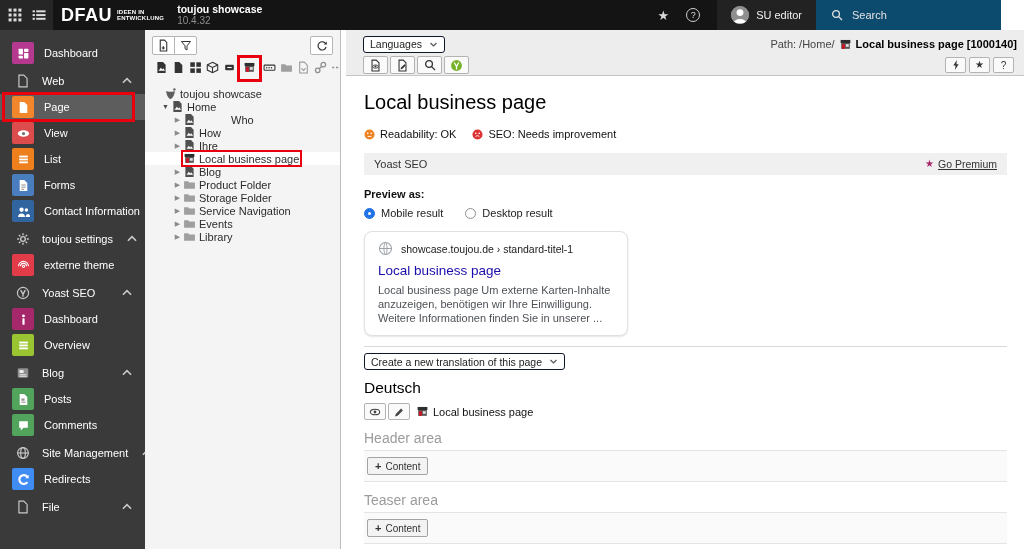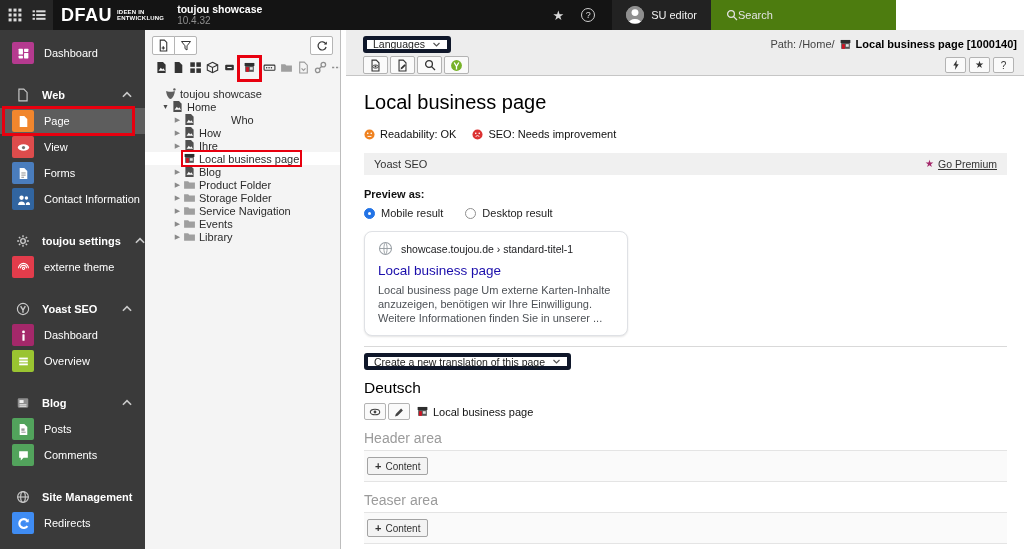--- a/index.html
+++ b/index.html
@@ -4,46 +4,46 @@
 <style>
   * { box-sizing: border-box; margin: 0; padding: 0; }
   html,body { width:1024px; height:549px; overflow:hidden; }
   body { font-family:"Liberation Sans", sans-serif; background:#fff; position:relative; font-size:11px; color:#222; }
   .ic { display:inline-block; line-height:0; }
   .ic svg { width:100%; height:100%; display:block; }
   .i9{width:9px;height:9px}.i11{width:11px;height:11px}.i12{width:12px;height:12px}
   .i13{width:13px;height:13px}.i14{width:14px;height:14px}
 
   
-  .topbar { position:absolute; left:0; top:0; width:896px; height:30px; background:#141414; color:#ededed; display:flex; align-items:center; }
+  .topbar { position:absolute; left:0; top:0; width:1001px; height:30px; background:#141414; color:#ededed; display:flex; align-items:center; }
   .tb-left { width:53px; height:100%; background:#262626; display:flex; align-items:center; padding:0 4px; gap:3px; }
   .tb-btn { width:22px; height:22px; display:grid; place-items:center; color:#dcdcdc; cursor:pointer; }
   .tb-logo { display:flex; align-items:center; margin-left:8px; }
   .dfau { font-size:18px; font-weight:700; letter-spacing:.5px; color:#fff; }
   .tagline { display:flex; flex-direction:column; margin-left:5px; font-size:6px; font-weight:700; line-height:6.5px; letter-spacing:.2px; color:#fff; }
   .tb-site { margin-left:13px; line-height:11px; }
   .site-title { font-weight:700; font-size:10.5px; color:#fff; }
   .site-version { font-size:10px; color:#8f8f8f; }
   .tb-spacer { flex:1; }
   .tb-icon { margin-right:17px; color:#d8d8d8; display:grid; place-items:center; cursor:pointer; }
   .star-ch { font-size:13px; line-height:13px; color:#d8d8d8; }
   .helpcircle { width:14px; height:14px; border:1px solid #cfcfcf; border-radius:50%; display:grid; place-items:center; font-size:9px; color:#dfdfdf; }
   .tb-user { height:100%; display:flex; align-items:center; gap:7px; padding:0 14px; background:#222; cursor:pointer; font-size:11px; color:#f0f0f0; }
   .avatar { width:18px; height:18px; border-radius:50%; background:#8f8f8f; overflow:hidden; display:block; }
-  .tb-search { width:185px; height:100%; background:#4d7c0f; display:flex; align-items:center; padding-left:15px; color:#e3e3e3; cursor:text; }
+  .tb-search { width:185px; height:100%; background:#0c4a6e; display:flex; align-items:center; gap:9px; padding-left:15px; color:#e3e3e3; cursor:text; }
 
   
   .sidebar { position:absolute; left:0; top:30px; width:145px; height:519px; background:#3a3a3a; color:#fff; overflow:hidden; padding-top:10px; }
   .sb-item { position:relative; height:26px; display:flex; align-items:center; gap:10px; padding-left:12px; cursor:pointer; }
   .sb-item.selected { background:#5d5d5d; }
   .sb-item.annotated::after { content:""; position:absolute; left:2px; right:10px; top:-2px; bottom:-2px; border:3px solid #e8000f; pointer-events:none; }
   .sb-tile { width:22px; height:22px; border-radius:2px; display:grid; place-items:center; flex:none; }
   .sb-tile .ic { width:13px; height:13px; }
   .sb-label { font-size:11px; color:#fff; white-space:nowrap; }
-  .sb-section { height:26px; margin-top:16px; display:flex; align-items:center; gap:12px; padding:0 11px 0 16px; cursor:pointer; color:#e6e6e6;font-weight:bold; }
+  .sb-section { height:26px; margin-top:2px; display:flex; align-items:center; gap:12px; padding:0 11px 0 16px; cursor:pointer; color:#e6e6e6; }
   .sb-section .ic { width:14px; height:14px; color:#c9c9c9; flex:none; }
   .sb-section .sb-label { flex:1; }
   .sb-chev { width:10px; height:10px; color:#b5b5b5; flex:none; }
 
   
   .treepanel { position:absolute; left:145px; top:30px; width:196px; height:519px; background:#f4f4f4; border-right:1px solid #bdbdbd; overflow:hidden; }
   .tree-toolbar { padding:6px 7px 0 7px; }
   .tt-row1 { display:flex; align-items:center; }
   .tt-btn { width:23px; height:19px; background:#fff; border:1px solid #b5b5b5; border-radius:2px; display:grid; place-items:center; cursor:pointer; color:#333; }
   .tt-btn.grp1 { border-radius:2px 0 0 2px; }
@@ -61,21 +61,21 @@
   .ticon { width:13px; height:13px; flex:none; margin:0 3px 0 1px; }
   .tanno { position:relative; display:flex; align-items:center; padding-right:2px; }
   .tanno::after { content:""; position:absolute; inset:-2px -1px; border:2.5px solid #e8000f; pointer-events:none; }
 
   
   .main { position:absolute; left:346px; top:30px; width:678px; height:519px; background:#fff; }
   .docheader { height:46px; background:#ededed; border-bottom:1px solid #c6c6c6; padding:4px 7px 0 17px; }
   .dh-rowA, .dh-rowB { display:flex; align-items:center; }
   .dh-rowA { height:20px; }
   .dh-rowB { height:22px; }
-  .select { display:inline-flex; align-items:center; gap:7px; height:17px; background:#fff; border:4px solid #0f172a; border-radius:3px; font-size:10.5px; padding:0 6px; color:#222; cursor:pointer; white-space:nowrap; }
+  .select { display:inline-flex; align-items:center; gap:7px; height:17px; background:#fff; border:1px solid #0f172a; border-radius:3px; font-size:10.5px; padding:0 6px; color:#222; cursor:pointer; white-space:nowrap; }
   .select .ic { color:#555; }
   .dh-spacer { flex:1; }
   .path { display:flex; align-items:center; gap:4px; font-size:11px; color:#444; }
   .path b { color:#000; }
   .dh-btn { width:25px; height:18px; background:#fafafa; border:1px solid #b3b3b3; border-radius:2px; display:inline-grid; place-items:center; margin-right:2px; cursor:pointer; color:#333; }
   .dh-btn.sm { width:21px; height:16px; margin-right:3px; }
   .qch { font-size:10px; color:#333; }
   .star-dark { font-size:10px; color:#333; line-height:10px; }
 
   .content { padding:10px 17px 0 18px; height:473px; overflow:hidden; }
@@ -223,20 +223,32 @@
         <span class="ic">
           <svg viewBox="0 0 12 12">
             <ellipse cx="6" cy="6" rx="5.2" ry="3.1" fill="#fff"></ellipse>
             <circle cx="6" cy="6" r="1.5" fill="rgba(0,0,0,.55)"></circle>
           </svg>
         </span>
       </span>
       <span class="sb-label">View</span>
     </div>
     <div class="sb-item">
+      <span class="sb-tile" style="background: rgb(238, 127, 29);">
+        <span class="ic">
+          <svg viewBox="0 0 12 12" fill="#fff">
+            <rect x="2" y="2.4" width="8" height="1.7"></rect>
+            <rect x="2" y="5.1" width="8" height="1.7"></rect>
+            <rect x="2" y="7.8" width="8" height="1.7"></rect>
+          </svg>
+        </span>
+      </span>
+      <span class="sb-label">List</span>
+    </div>
+    <div class="sb-item">
       <span class="sb-tile" style="background: rgb(74, 125, 189);">
         <span class="ic">
           <svg viewBox="0 0 12 12">
             <path d="M2.5 1h4.2L9.5 3.8V11h-7z" fill="#fff"></path>
             <g fill="rgba(0,0,0,.4)">
               <rect x="4" y="5" width="4" height="1"></rect>
               <rect x="4" y="7" width="4" height="1"></rect>
               <rect x="4" y="9" width="2.5" height="1"></rect>
             </g>
           </svg>

